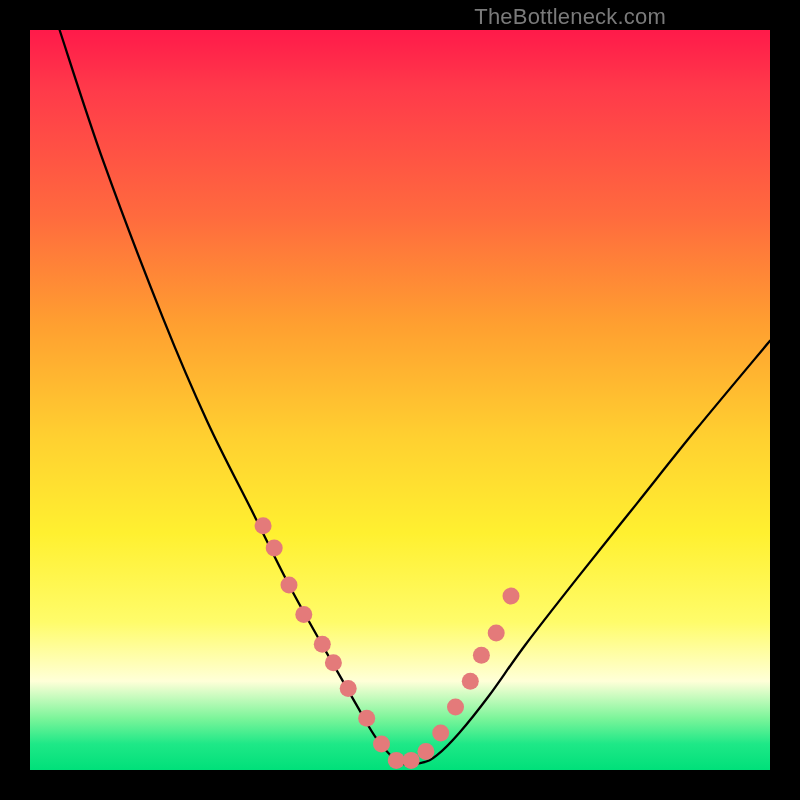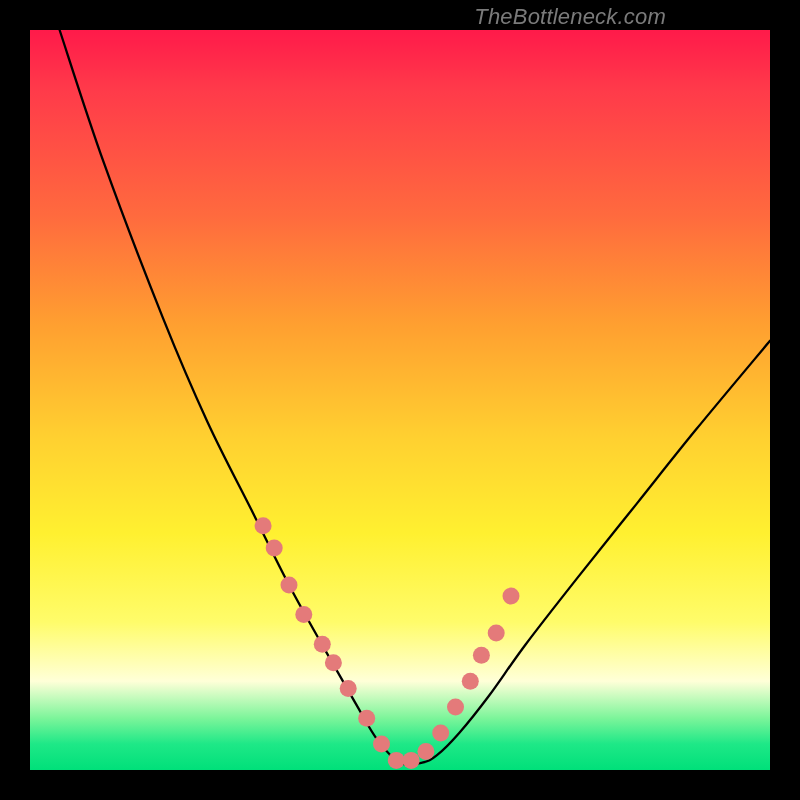--- a/index.html
+++ b/index.html
@@ -8,21 +8,20 @@
     width: 800px;
     height: 800px;
     overflow: hidden;
     background: #000000;
     font-family: Arial, Helvetica, sans-serif;
   }
   .stage {
     position: relative;
     width: 676px;
     height: 800px;
-    font-style: italic;
   }
   .frame {
     position: absolute;
     left: 30px;
     top: 30px;
     width: 740px;
     height: 740px;
     background: linear-gradient(
       to bottom,
       #ff1a4a 0%,

